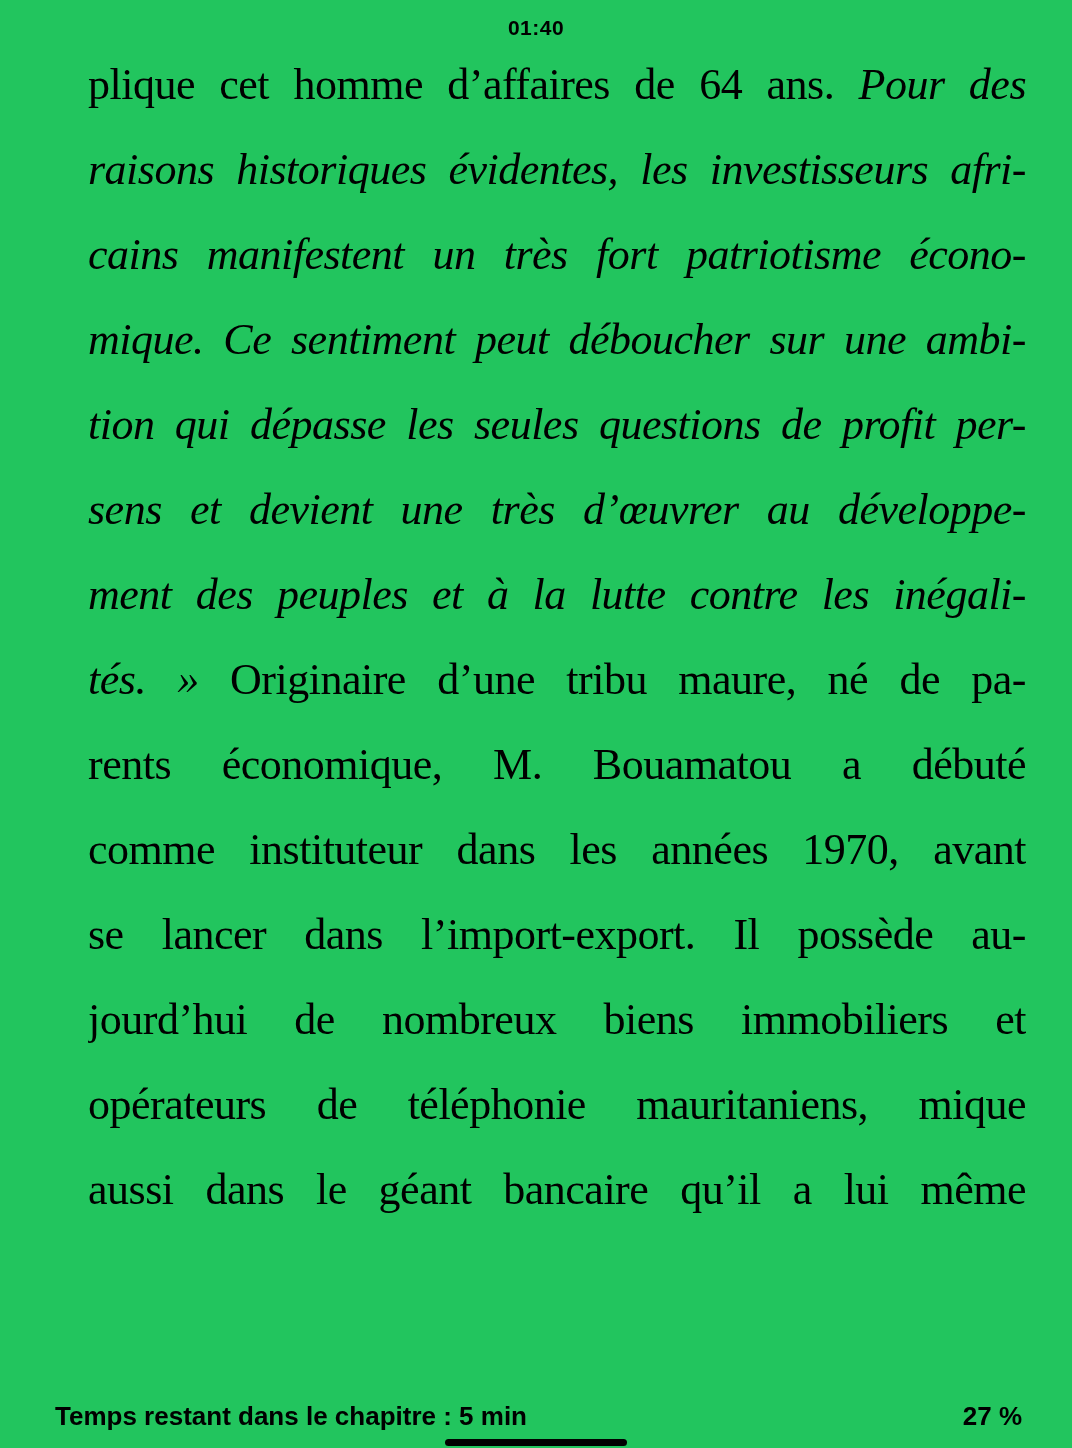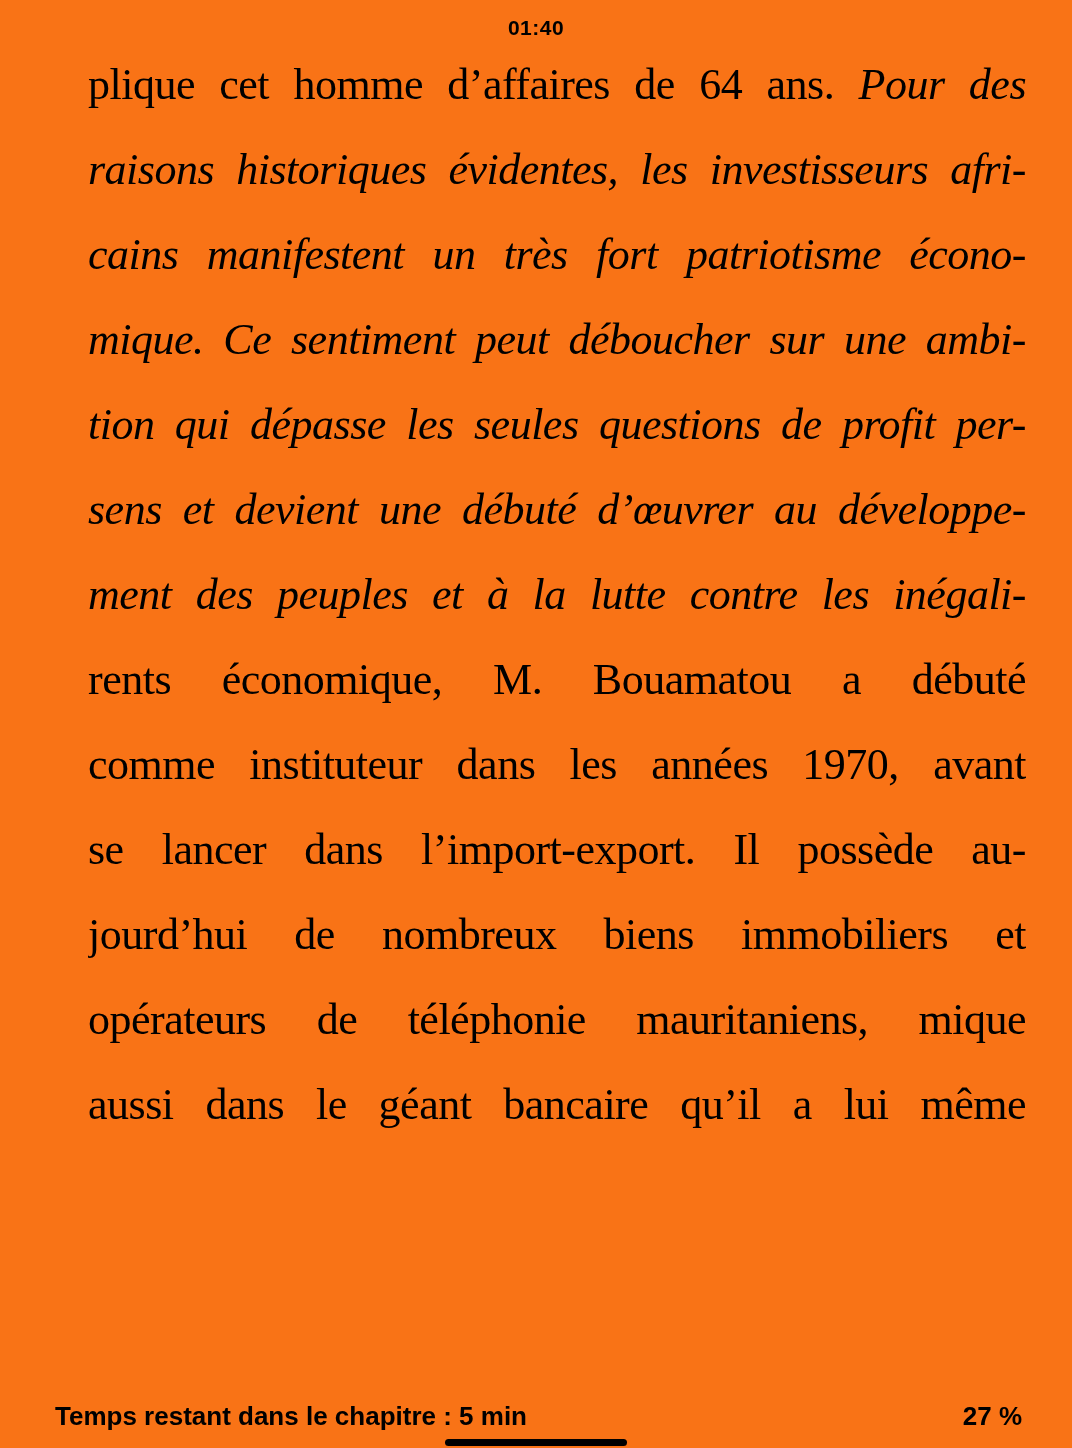--- a/index.html
+++ b/index.html
@@ -1,20 +1,20 @@
 <!DOCTYPE html>
 <html><head>
 <meta charset="utf-8">
 <style>
   html, body { margin: 0; padding: 0; }
   .screen {
     position: relative;
     width: 1072px;
     height: 1448px;
-    background: #f97316;
+    background: #22c55e;
     color: #000000;
     overflow: hidden;
   }
   .clock {
     position: absolute;
     top: 16px;
     left: 0;
     width: 100%;
     text-align: center;
     font-family: "Liberation Sans", sans-serif;
@@ -73,22 +73,23 @@
 <div class="screen">
 
   <div class="clock">01:40</div>
 
   <div class="page-text">
     <div class="line"><span>plique cet homme d’affaires de 64 ans. </span><em class="it">Pour des</em></div>
     <div class="line it"><span>raisons historiques évidentes, les investisseurs afri-</span></div>
     <div class="line it"><span>cains manifestent un très fort patriotisme écono-</span></div>
     <div class="line it"><span>mique. Ce sentiment peut déboucher sur une ambi-</span></div>
     <div class="line it"><span>tion qui dépasse les seules questions de profit per-</span></div>
-    <div class="line it"><span>sens et devient une débuté d’œuvrer au développe-</span></div>
+    <div class="line it"><span>sens et devient une très d’œuvrer au développe-</span></div>
     <div class="line it"><span>ment des peuples et à la lutte contre les inégali-</span></div>
+    <div class="line"><em class="it">tés. »</em><span> Originaire d’une tribu maure, né de pa-</span></div>
     <div class="line"><span>rents économique, M. Bouamatou a débuté</span></div>
     <div class="line"><span>comme instituteur dans les années 1970, avant</span></div>
     <div class="line"><span>se lancer dans l’import-export. Il possède au-</span></div>
     <div class="line"><span>jourd’hui de nombreux biens immobiliers et</span></div>
     <div class="line"><span>opérateurs de téléphonie mauritaniens, mique</span></div>
     <div class="line"><span>aussi dans le géant bancaire qu’il a lui même</span></div>
   </div>
 
   <div class="footer">
     <div>Temps restant dans le chapitre : 5 min</div>

